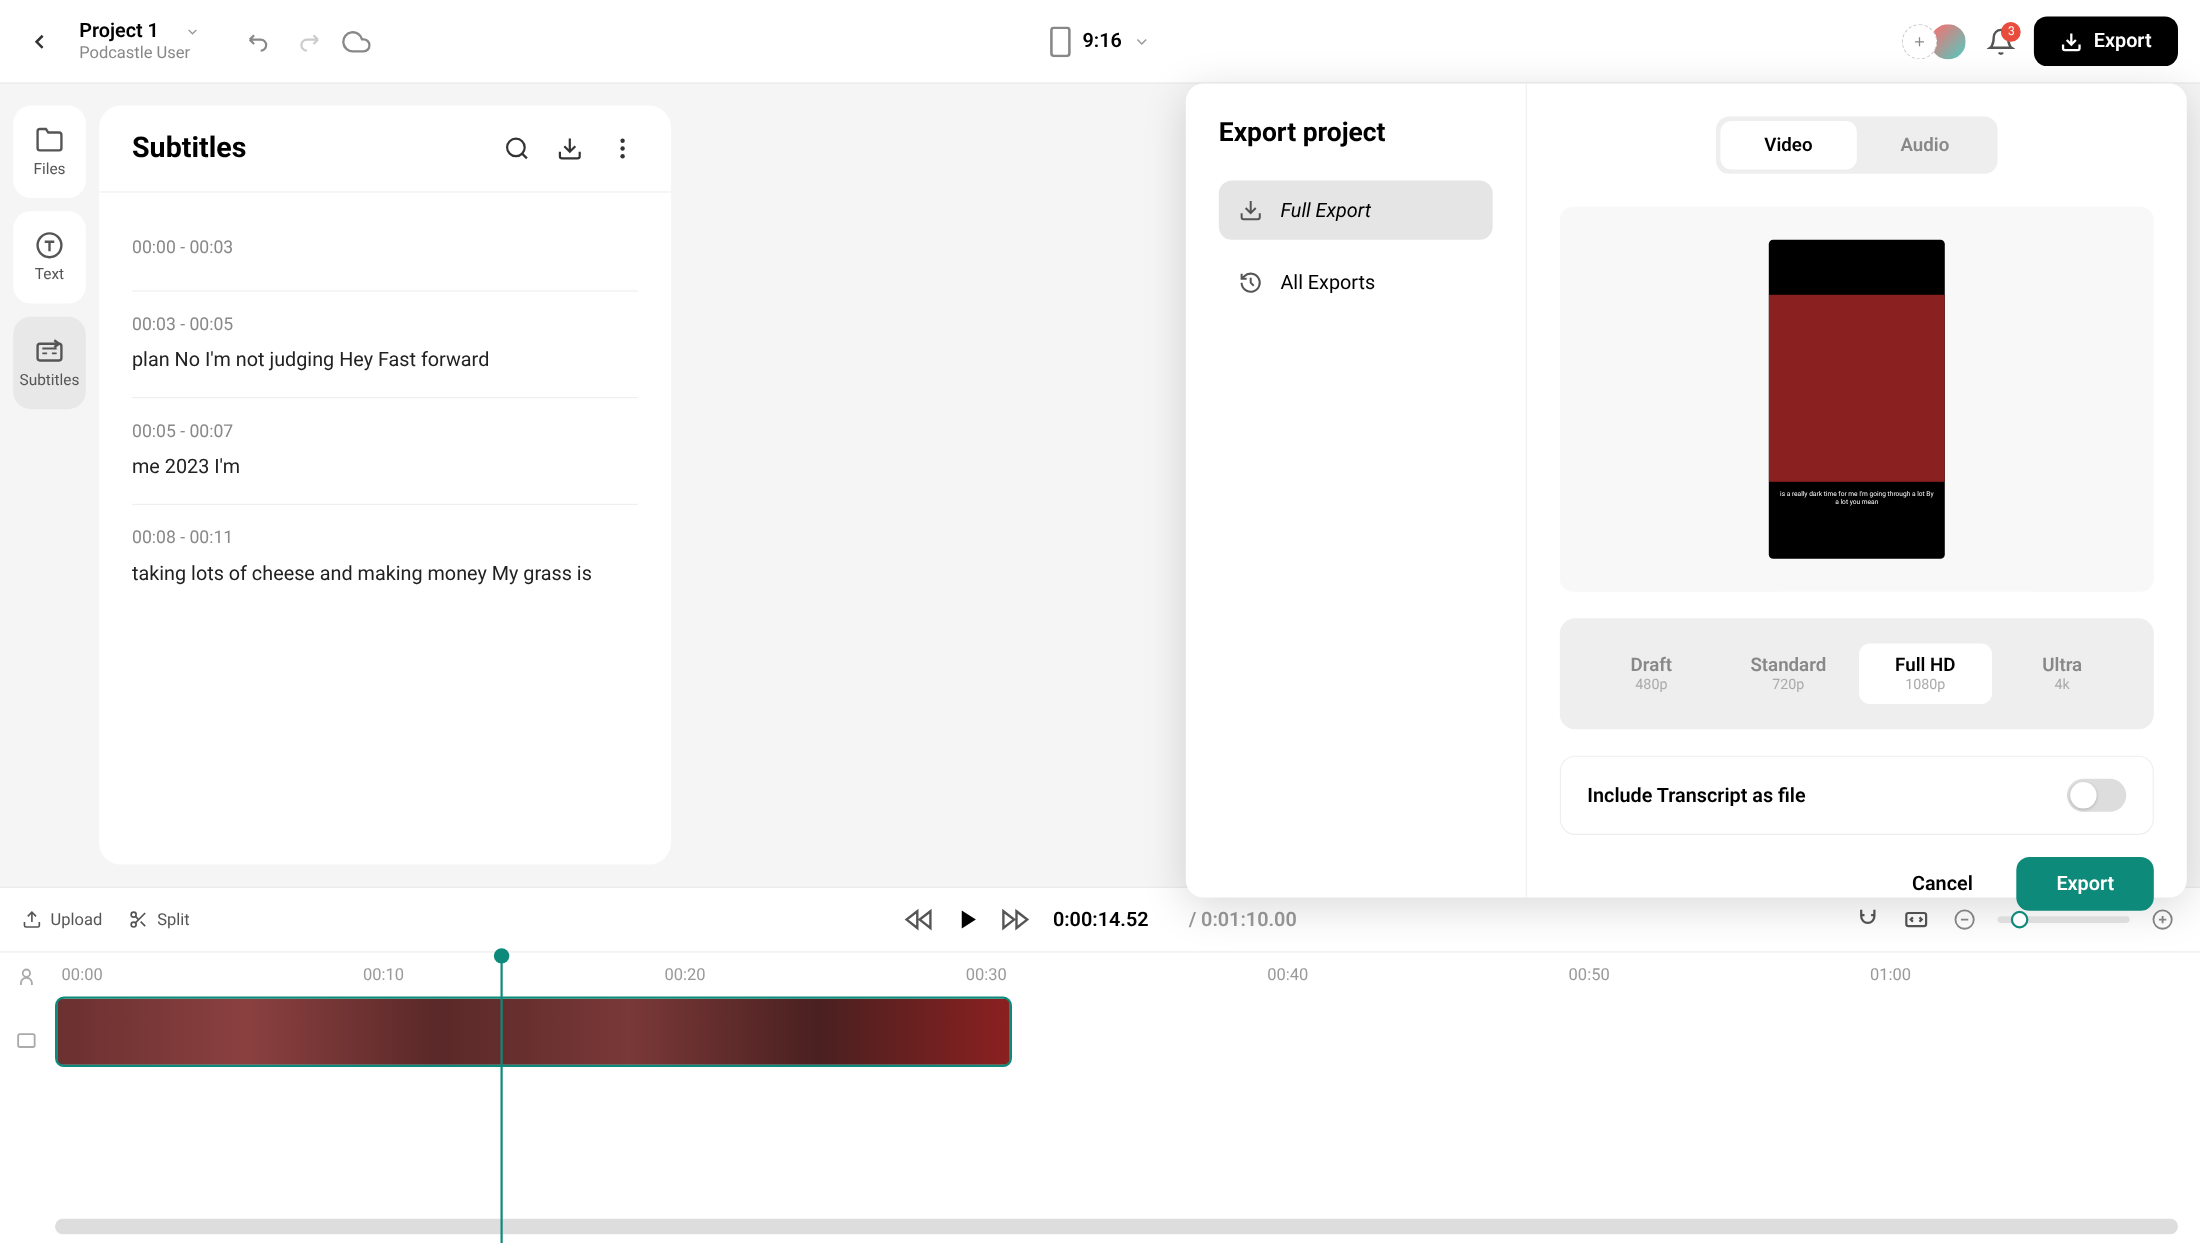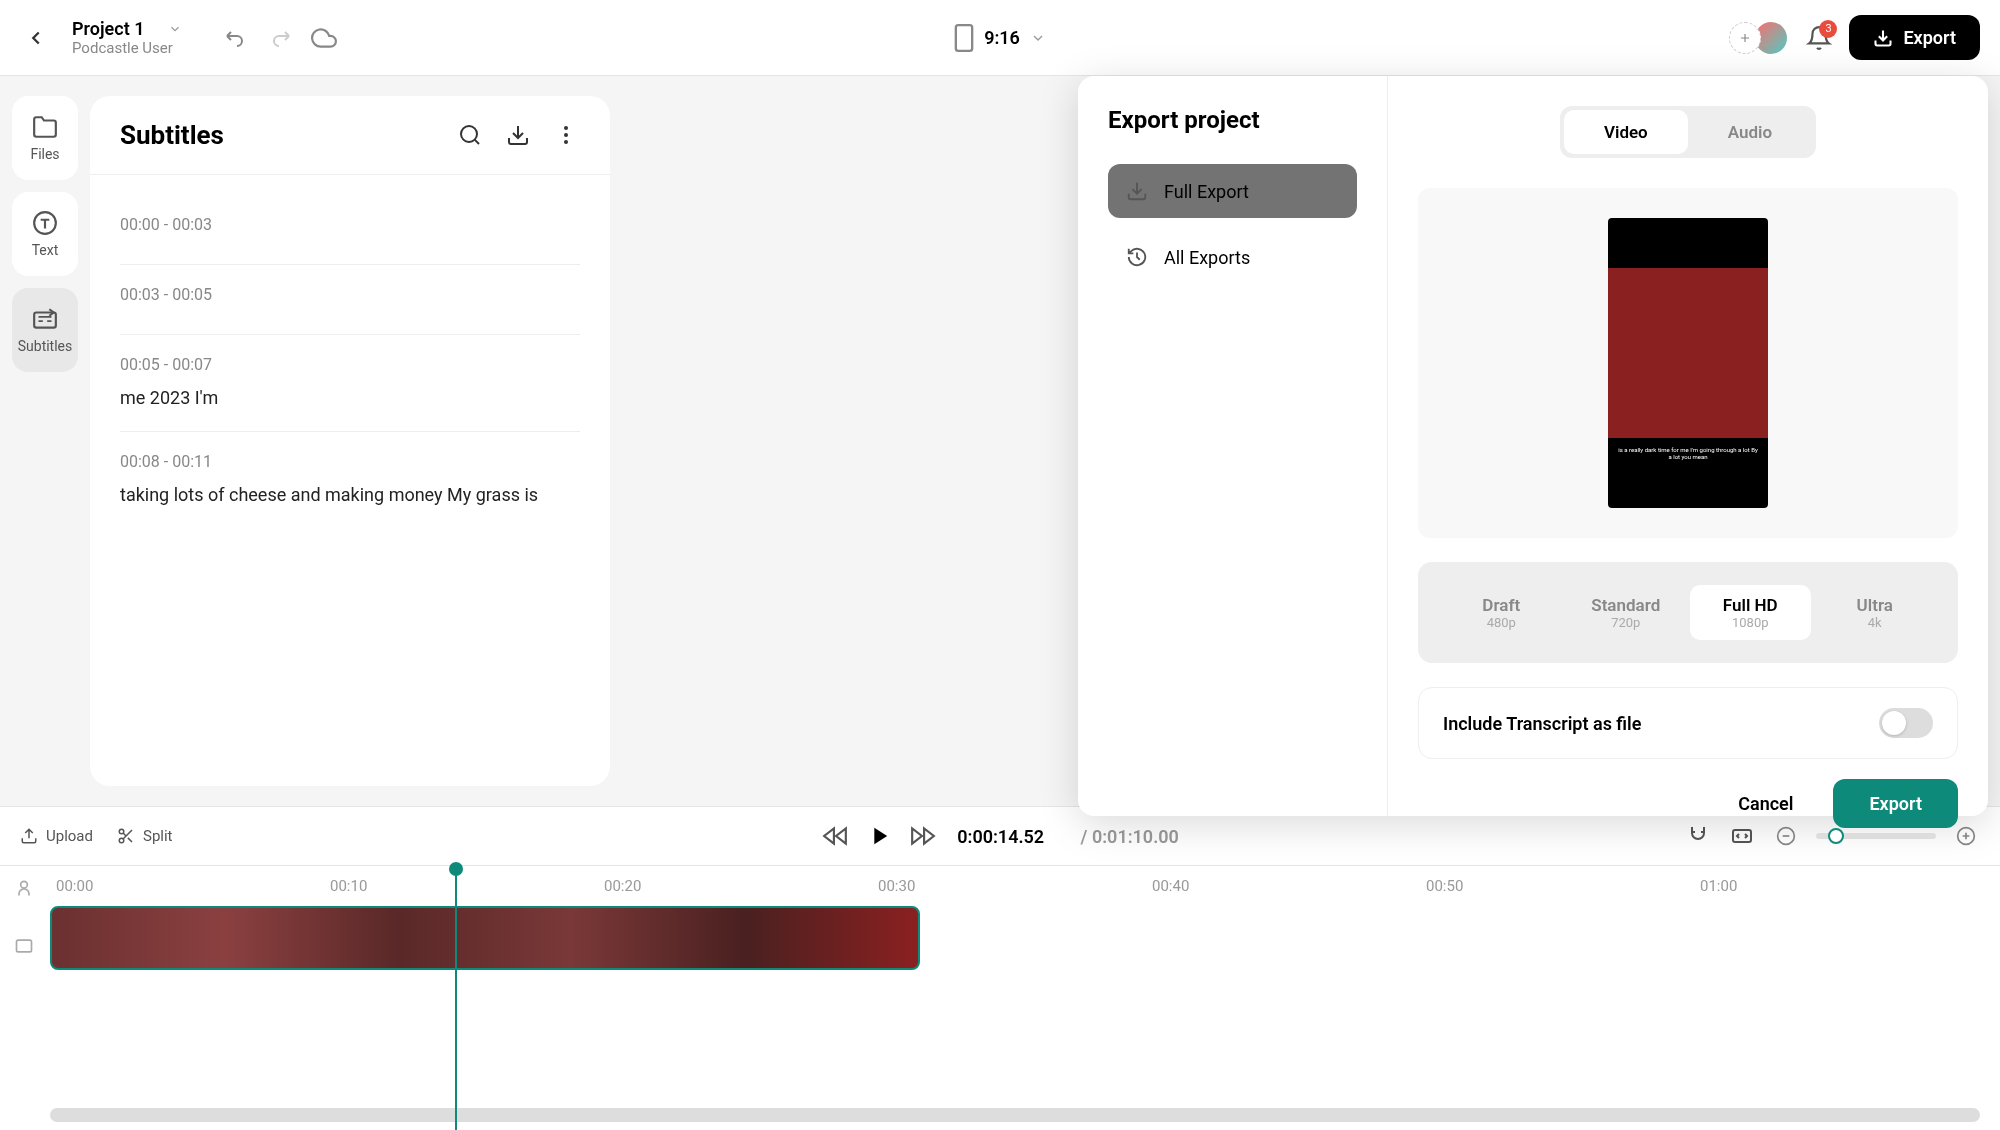--- a/index.html
+++ b/index.html
@@ -47,21 +47,21 @@
     .preview { flex: 1; display: flex; align-items: center; justify-content: center; padding: 20px; }
     .video-preview { width: 370px; height: 590px; background: #000; position: relative; display: flex; flex-direction: column; overflow: hidden; }
     .preview-scene { flex: 1; background: #8b2020; margin: 120px 0; position: relative; }
     .preview-caption { position: absolute; bottom: 110px; left: 0; right: 0; text-align: center; color: #fff; font-size: 13px; padding: 0 20px; }
     
     
     .export-modal { position: absolute; right: 12px; top: 0; width: 910px; height: 740px; background: #fff; border-radius: 16px; box-shadow: 0 8px 40px rgba(0,0,0,0.15); display: flex; }
     .export-left { width: 310px; padding: 30px; border-right: 1px solid #eee; }
     .export-heading { font-size: 24px; font-weight: 700; margin-bottom: 30px; }
     .export-option { padding: 16px 18px; border-radius: 12px; display: flex; align-items: center; gap: 16px; font-size: 18px; margin-bottom: 12px; cursor: pointer; }
-    .export-option.active { background: #737373; }
+    .export-option.active { background: #e5e5e5; font-style: italic; }
     .export-right { flex: 1; padding: 30px; display: flex; flex-direction: column; }
     .tab-group { display: flex; background: #eee; border-radius: 12px; padding: 4px; width: fit-content; margin: 0 auto 30px; }
     .tab { padding: 12px 40px; border-radius: 10px; font-size: 17px; font-weight: 600; cursor: pointer; color: #888; }
     .tab.active { background: #fff; color: #000; }
     .preview-box { background: #f8f8f8; border-radius: 12px; padding: 30px; display: flex; justify-content: center; margin-bottom: 24px; }
     .mini-preview { width: 160px; height: 290px; background: #000; border-radius: 4px; position: relative; overflow: hidden; }
     .mini-scene { position: absolute; left: 0; right: 0; top: 50px; bottom: 70px; background: #8b2020; }
     .mini-caption { position: absolute; bottom: 48px; left: 0; right: 0; text-align: center; color: #fff; font-size: 6px; padding: 0 8px; }
     .quality-group { display: flex; background: #eee; border-radius: 14px; padding: 23px; gap: 4px; margin-bottom: 24px; }
     .quality-item { flex: 1; padding: 10px; border-radius: 10px; text-align: center; cursor: pointer; }
@@ -221,20 +221,21 @@
             </svg>
         </div>
       </div>
     </div>
     <div class="sub-list">
       <div class="sub-item">
         <div class="sub-time">00:00 - 00:03</div>
       </div>
       <div class="sub-item">
         <div class="sub-time">00:03 - 00:05</div>
+        <div class="sub-text">plan No I'm not judging Hey Fast forward</div>
       </div>
       <div class="sub-item">
         <div class="sub-time">00:05 - 00:07</div>
         <div class="sub-text">me 2023 I'm</div>
       </div>
       <div class="sub-item">
         <div class="sub-time">00:08 - 00:11</div>
         <div class="sub-text">taking lots of cheese and making money My grass is</div>
       </div>
     </div>

